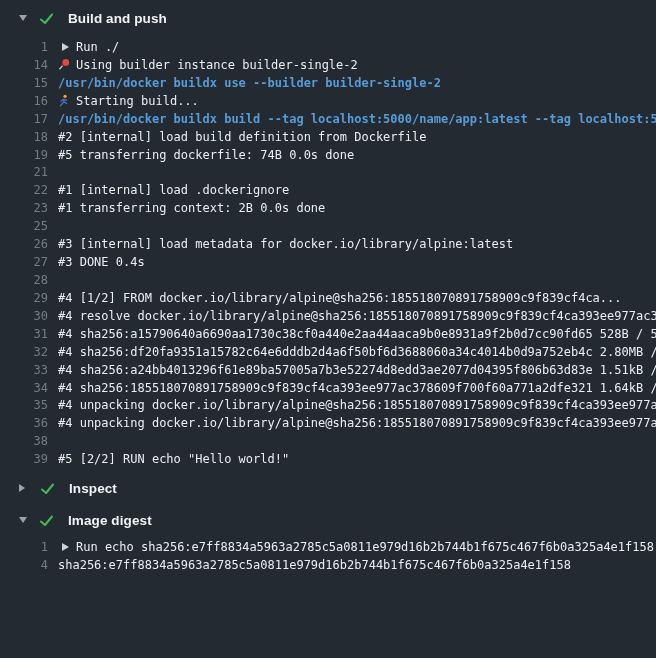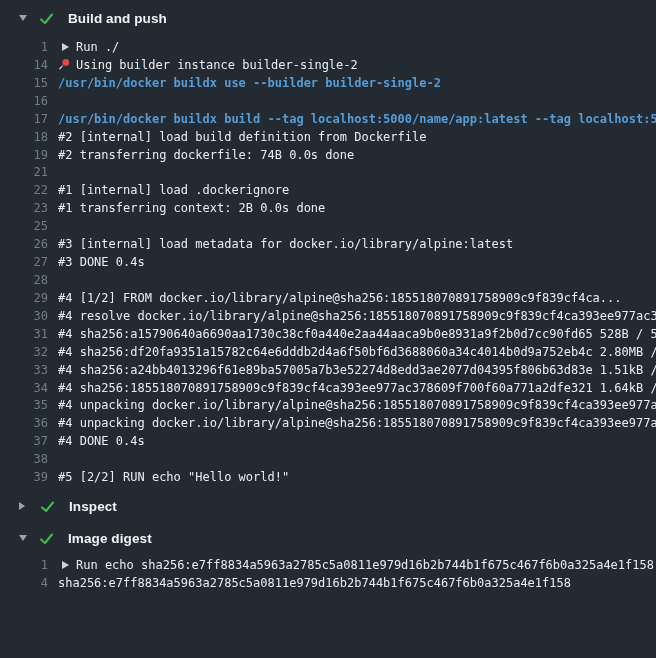--- a/index.html
+++ b/index.html
@@ -73,32 +73,36 @@
                 <path d="M6.4 8.6 L5.2 9.8" stroke="#a33327" stroke-width="2.4"></path>
                 <path d="M5.4 9.6 L1.8 13.8" stroke="#c5ccd4" stroke-width="1.6"></path>
               </svg></span>Using builder instance builder-single-2</span>
         </div>
         <div class="log-line">
           <span class="ln">15</span>
           <span class="lt cmd">/usr/bin/docker buildx use --builder builder-single-2</span>
         </div>
         <div class="log-line">
           <span class="ln">16</span>
+          <span class="lt"><span class="emoji"><svg width="13" height="13" viewBox="0 0 16 16">
+                <circle cx="8.7" cy="2.9" r="2" fill="#f2a33c"></circle>
+                <path d="M3 14.5 L7.5 9.5 L6.6 6.6 L10.6 7.6 M7.5 9.5 L10.6 11.6 M6.6 6.9 L3.4 8.6" stroke="#4a76c9" stroke-width="1.5" fill="none" stroke-linecap="round"></path>
+              </svg></span>Starting build...</span>
         </div>
         <div class="log-line">
           <span class="ln">17</span>
           <span class="lt cmd">/usr/bin/docker buildx build --tag localhost:5000/name/app:latest --tag localhost:50</span>
         </div>
         <div class="log-line">
           <span class="ln">18</span>
           <span class="lt">#2 [internal] load build definition from Dockerfile</span>
         </div>
         <div class="log-line">
           <span class="ln">19</span>
-          <span class="lt">#2 transferring dockerfile: 74B 0.0s done</span>
+          <span class="lt">#5 transferring dockerfile: 74B 0.0s done</span>
         </div>
         <div class="log-line">
           <span class="ln">21</span>
           <span class="lt"></span>
         </div>
         <div class="log-line">
           <span class="ln">22</span>
           <span class="lt">#1 [internal] load .dockerignore</span>
         </div>
         <div class="log-line">
@@ -145,24 +149,20 @@
           <span class="ln">34</span>
           <span class="lt">#4 sha256:185518070891758909c9f839cf4ca393ee977ac378609f700f60a771a2dfe321 1.64kB /</span>
         </div>
         <div class="log-line">
           <span class="ln">35</span>
           <span class="lt">#4 unpacking docker.io/library/alpine@sha256:185518070891758909c9f839cf4ca393ee977a</span>
         </div>
         <div class="log-line">
           <span class="ln">36</span>
           <span class="lt">#4 unpacking docker.io/library/alpine@sha256:185518070891758909c9f839cf4ca393ee977a</span>
-        </div>
-        <div class="log-line">
-          <span class="ln">37</span>
-          <span class="lt">#4 DONE 0.4s</span>
         </div>
         <div class="log-line">
           <span class="ln">38</span>
           <span class="lt"></span>
         </div>
         <div class="log-line">
           <span class="ln">39</span>
           <span class="lt">#5 [2/2] RUN echo "Hello world!"</span>
         </div>
       </div>

